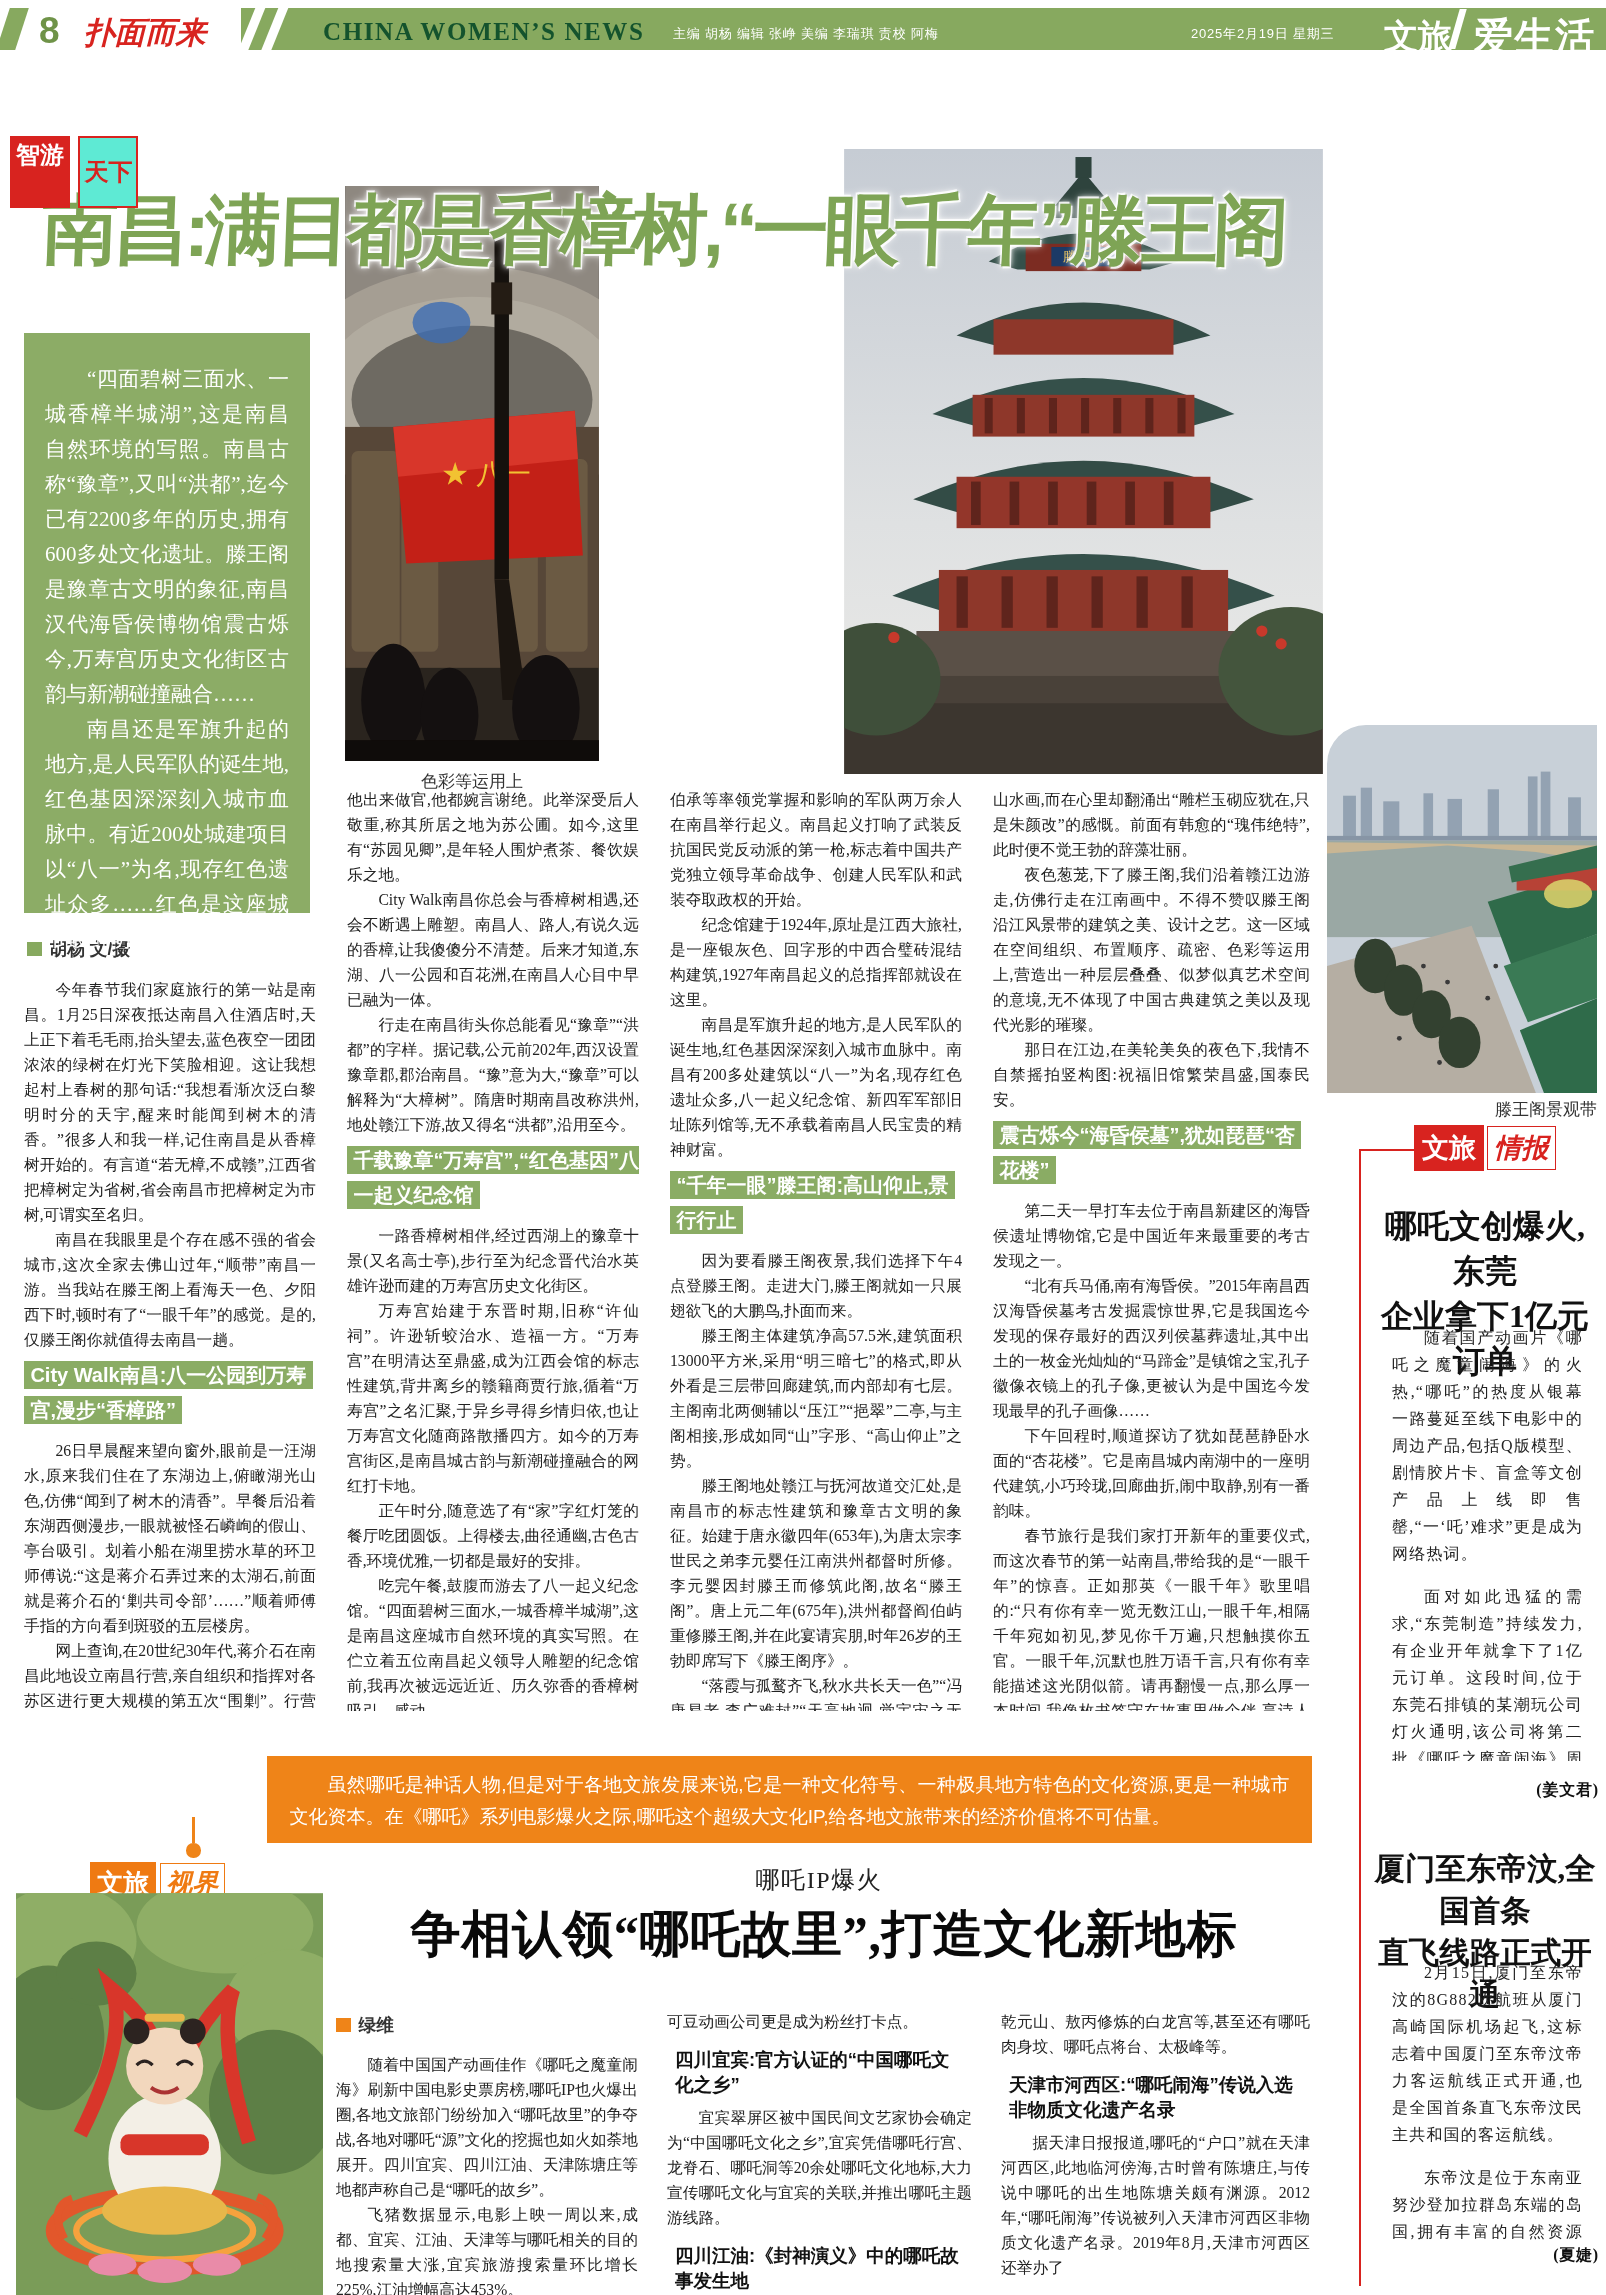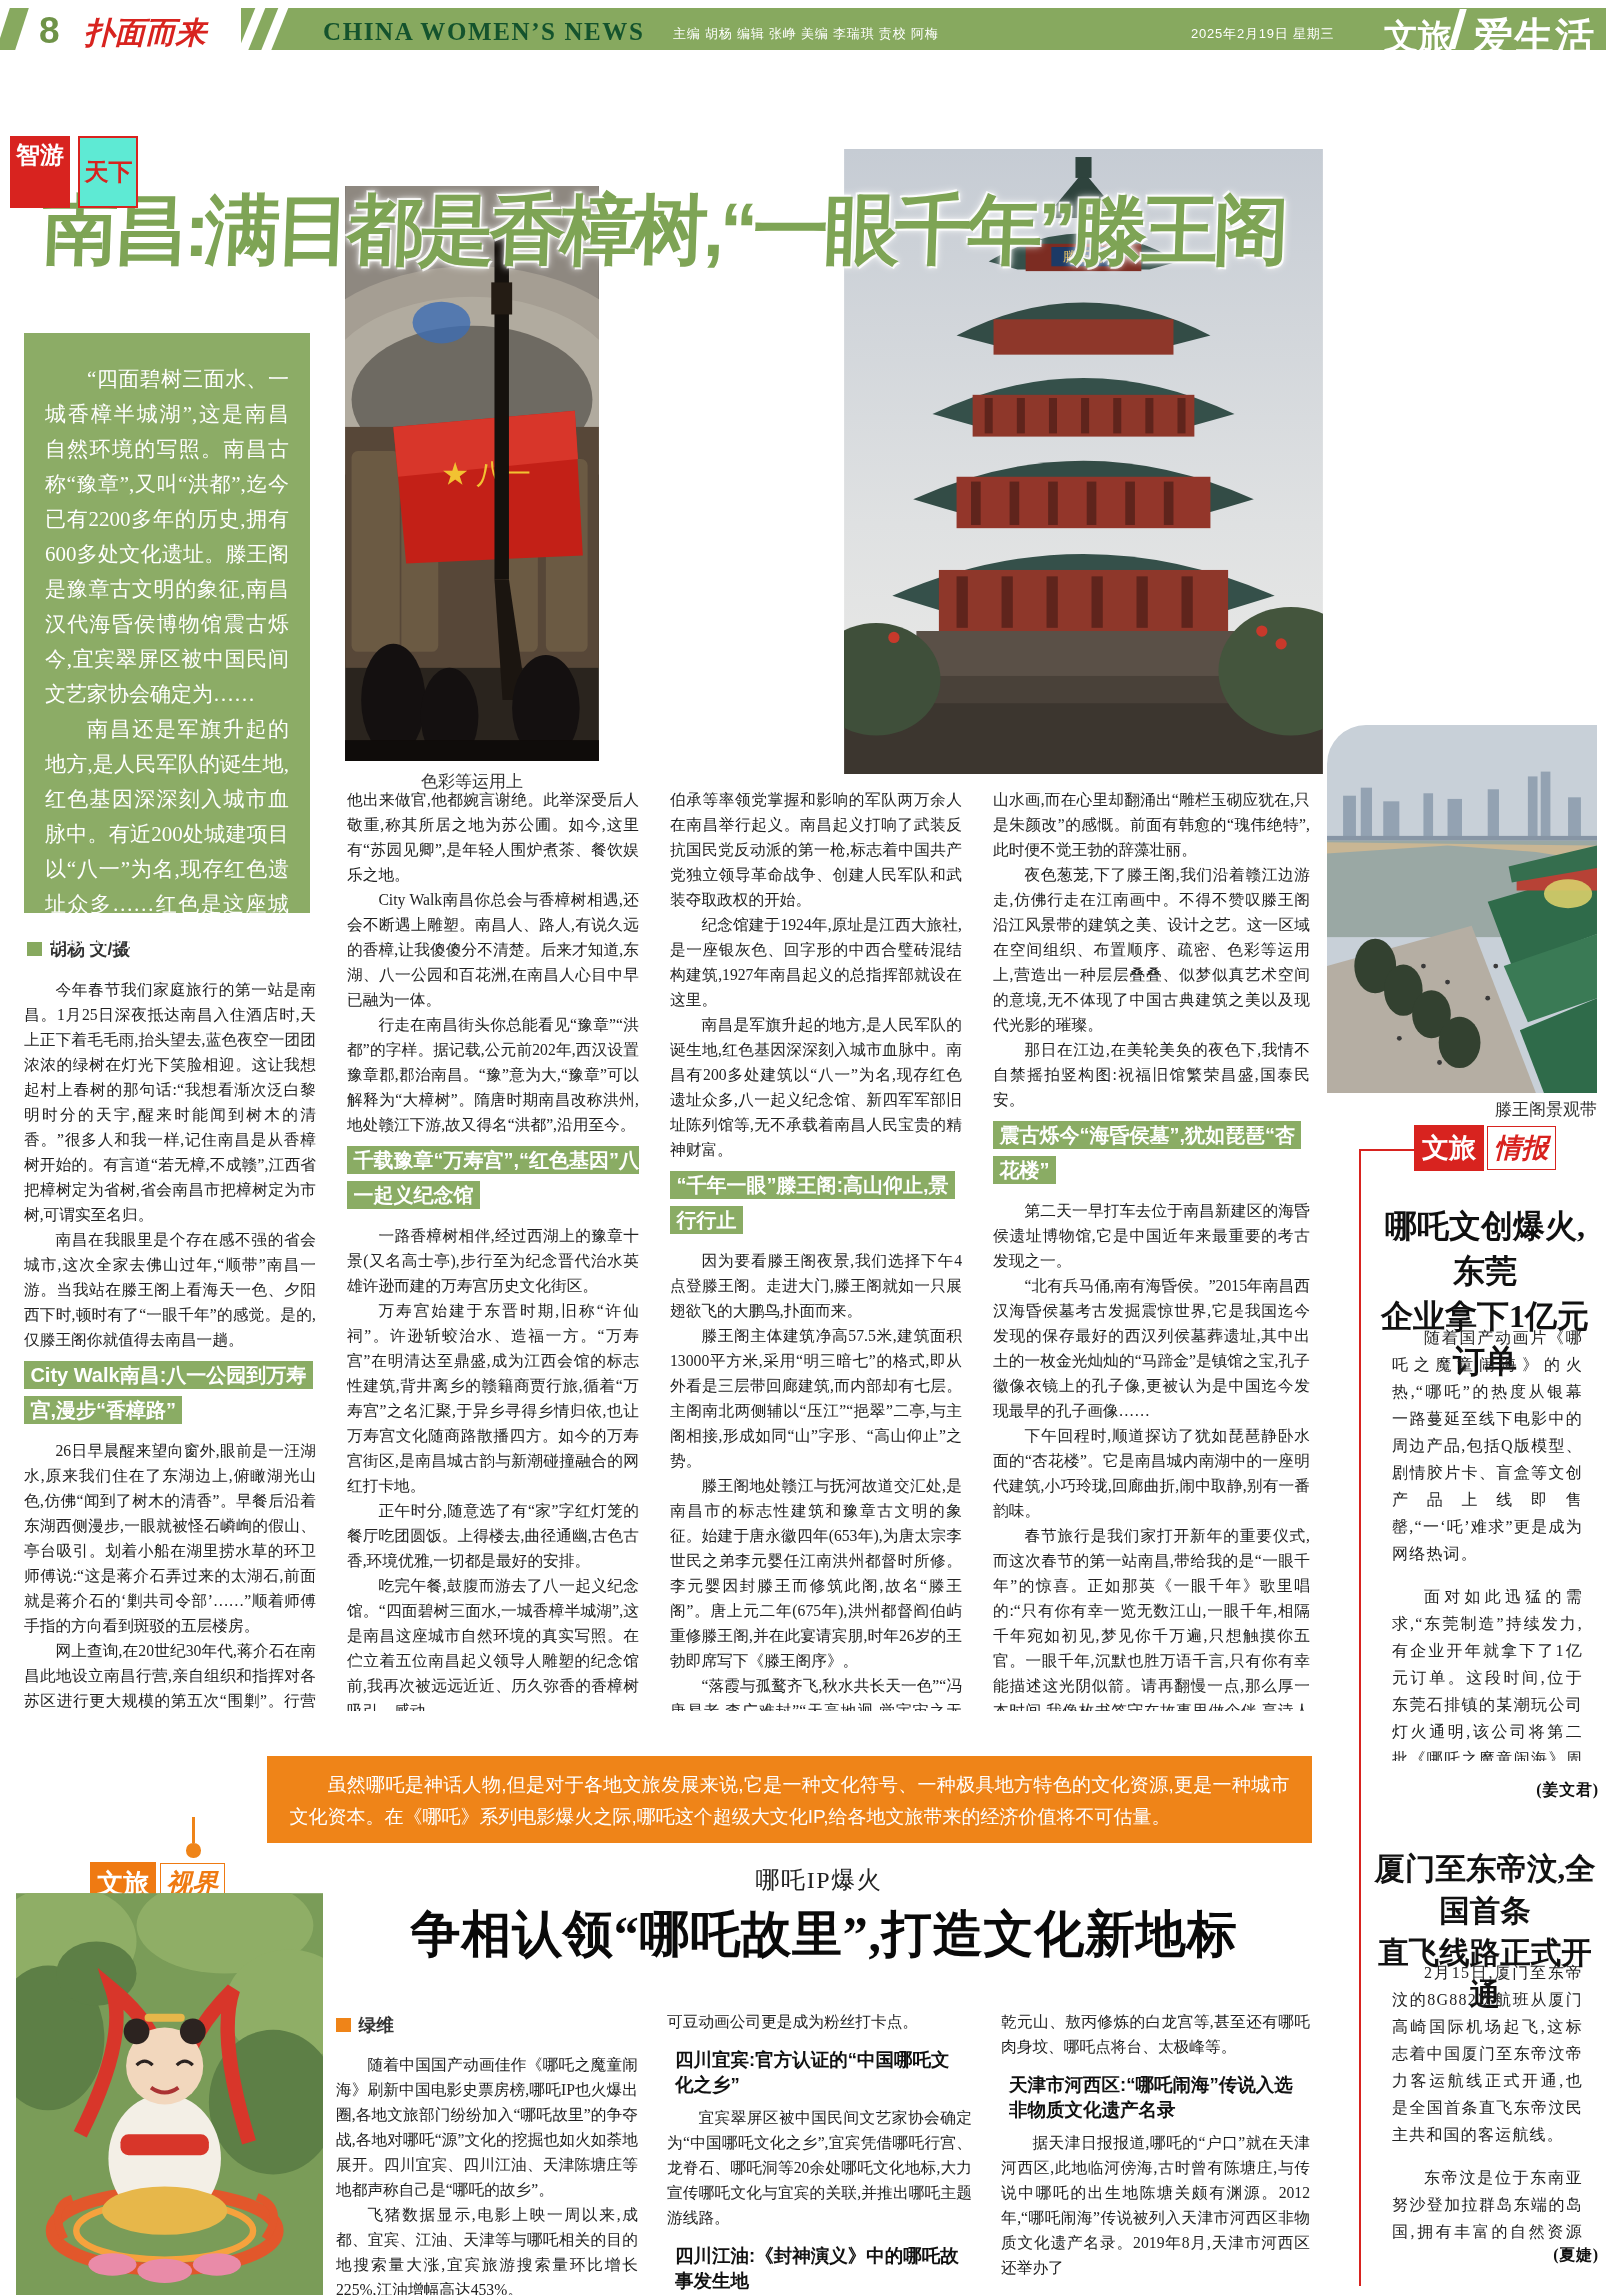--- a/index.html
+++ b/index.html
@@ -152,21 +152,21 @@
       <ellipse cx="556" cy="650" rx="90" ry="80" fill="#44553d"></ellipse>
       <circle cx="520" cy="600" r="7" fill="#c8392b"></circle>
         <circle cx="544" cy="616" r="7" fill="#c8392b"></circle>
       <circle cx="62" cy="608" r="7" fill="#c8392b"></circle>
     </svg>
   </div>
 
   <div class="headline">南昌:满目都是香樟树,“一眼千年”滕王阁</div>
 
   <div class="introbox">
-    <p>“四面碧树三面水、一城香樟半城湖”,这是南昌自然环境的写照。南昌古称“豫章”,又叫“洪都”,迄今已有2200多年的历史,拥有600多处文化遗址。滕王阁是豫章古文明的象征,南昌汉代海昏侯博物馆震古烁今,宜宾翠屏区被中国民间文艺家协会确定为……</p>
+    <p>“四面碧树三面水、一城香樟半城湖”,这是南昌自然环境的写照。南昌古称“豫章”,又叫“洪都”,迄今已有2200多年的历史,拥有600多处文化遗址。滕王阁是豫章古文明的象征,南昌汉代海昏侯博物馆震古烁今,万寿宫历史文化街区古韵与新潮碰撞融合……</p>
     <p>南昌还是军旗升起的地方,是人民军队的诞生地,红色基因深深刻入城市血脉中。有近200处城建项目以“八一”为名,现存红色遗址众多……红色是这座城市最鲜明的底色,大量红色旧址承载着南昌人民宝贵的精神财富。</p>
   </div>
 
   <div class="bylinerow">
     <span class="bsq"></span>
     <span>胡杨 文/摄</span>
   </div>
 
   <div class="photo" style="left:345px;top:186px;width:254px;height:575px;">
     <svg width="254" height="575" viewBox="0 0 316 716">

